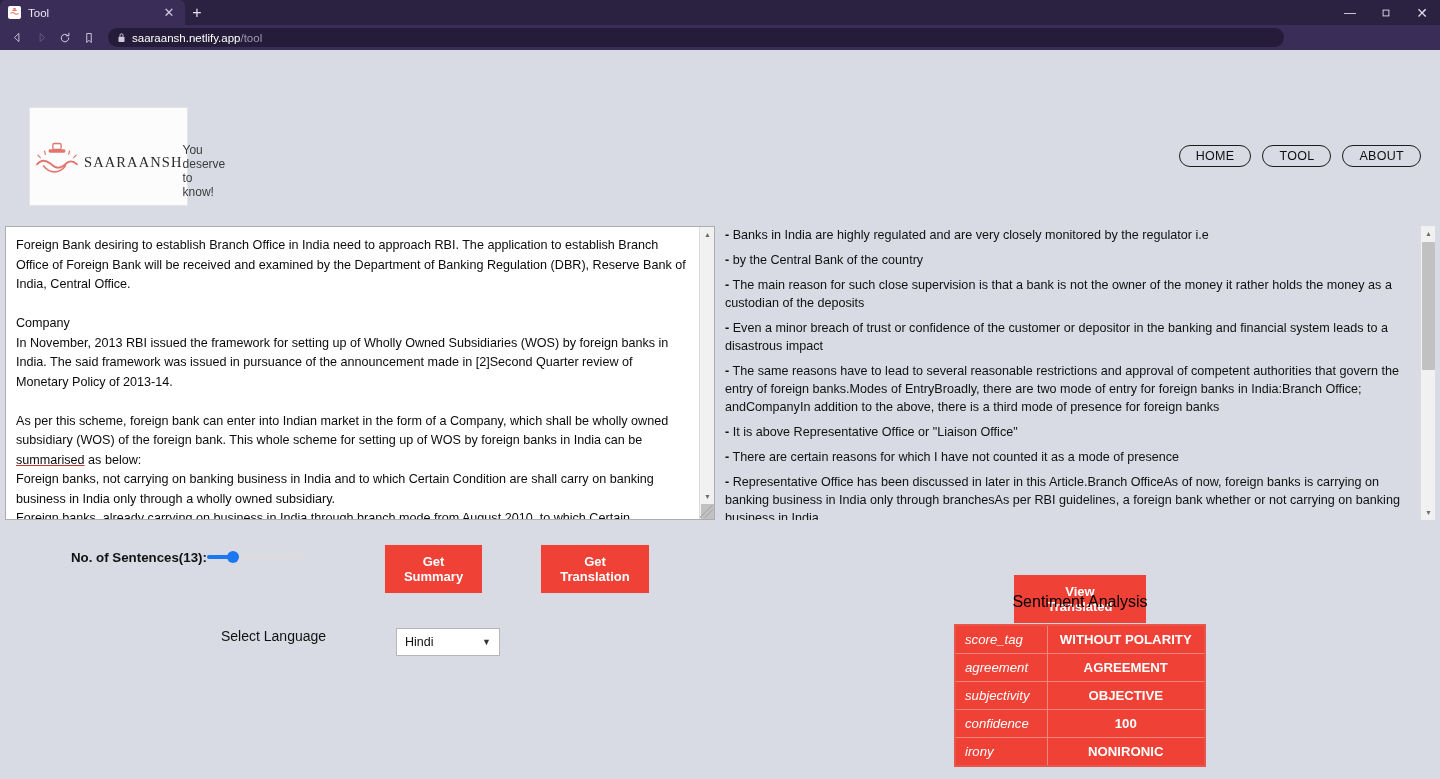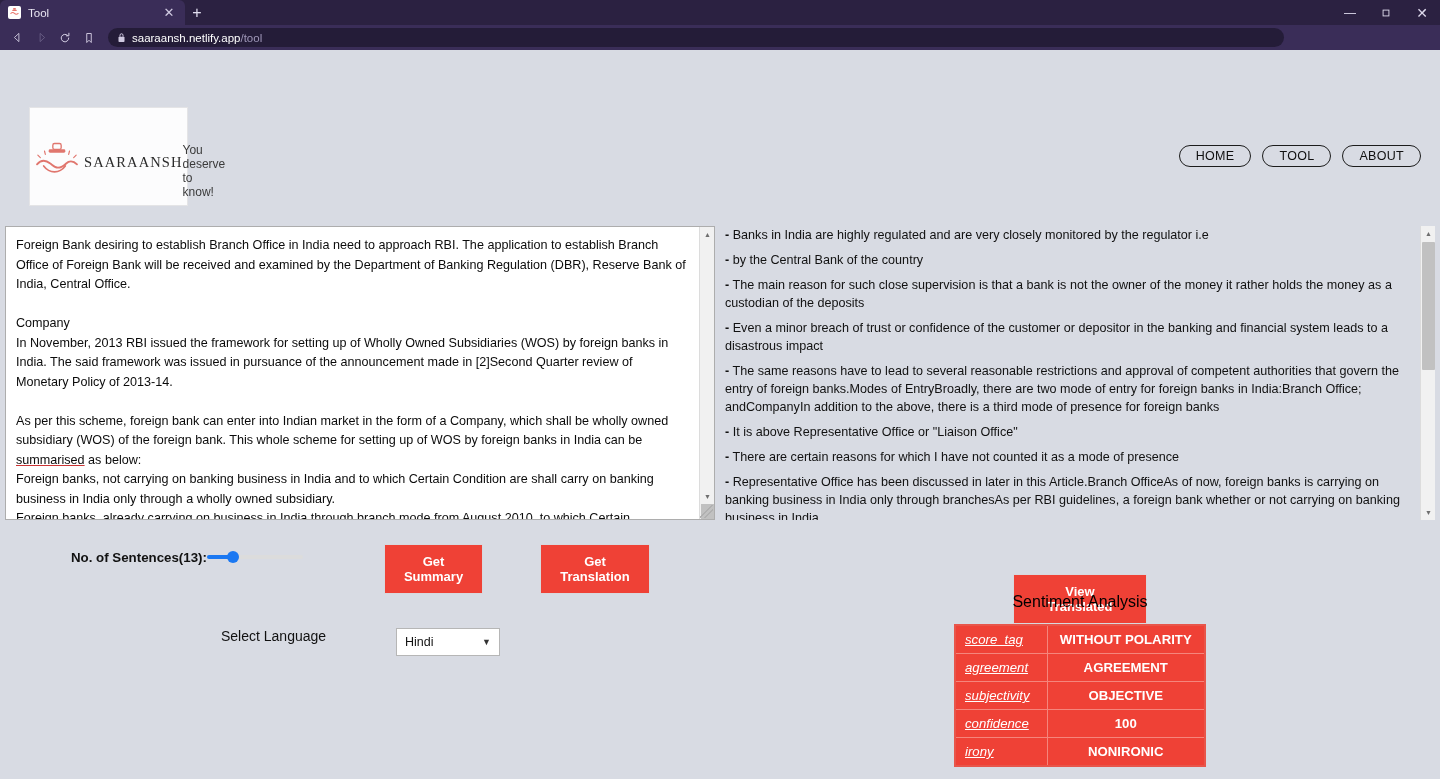--- a/index.html
+++ b/index.html
@@ -173,21 +173,21 @@
   .sa-title-wrap { position: absolute; left: 954px; top: 543px; width: 252px; text-align: center; }
 
   .sa-table {
     position: absolute; left: 954px; top: 574px; width: 252px;
     border: 2px solid #e8554a; border-collapse: collapse; background: #ef4136;
   }
   .sa-table td {
     border: 1px solid #f5857c; padding: 6px 9px; color: #fff; font-size: 13.2px;
     height: 28px;
   }
-  .sa-key { font-style: italic; width: 92px; font-size: 12.6px; text-decoration: underline; }
+  .sa-key { font-style: italic; width: 92px; font-size: 12.6px; }
   .sa-val { font-weight: bold; text-align: center; }
 </style>
 </head>
 <body>
 
 <div class="browser">
 
   <div class="tabstrip">
     <div class="tab">
       <span class="tab-favicon">

